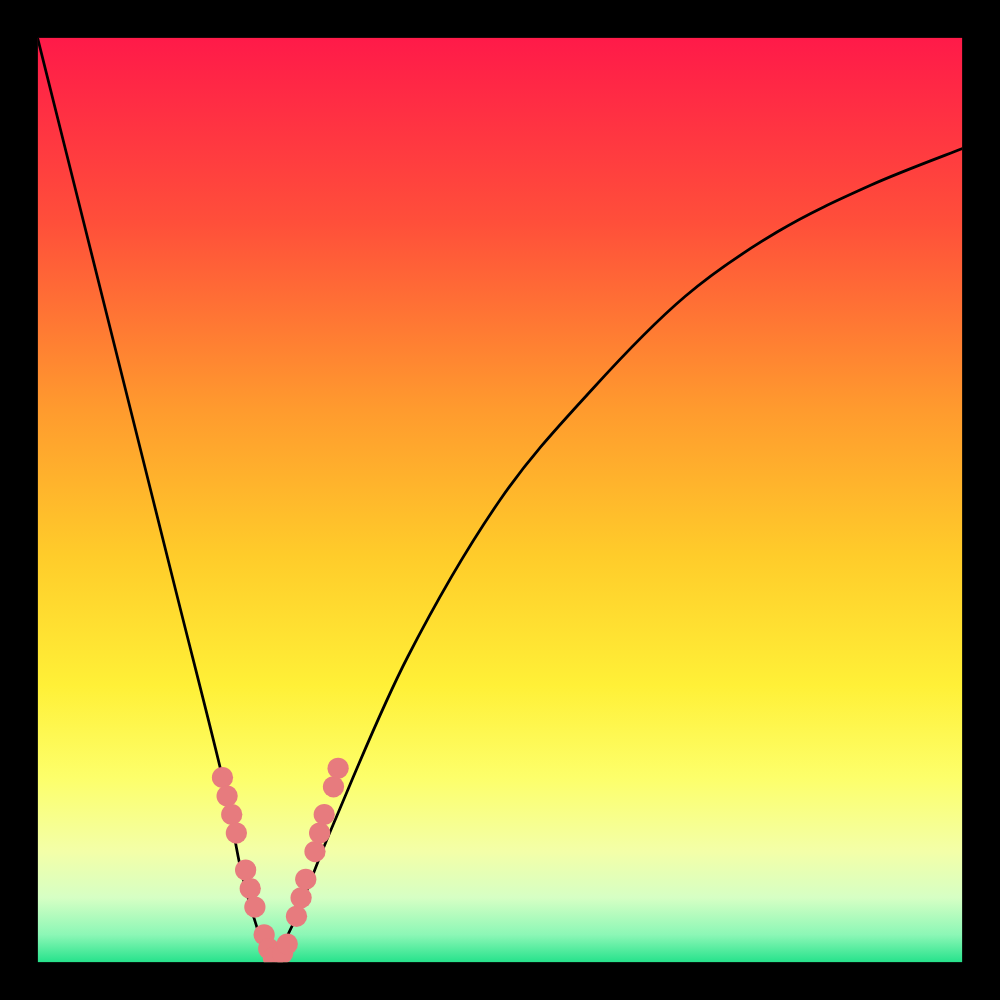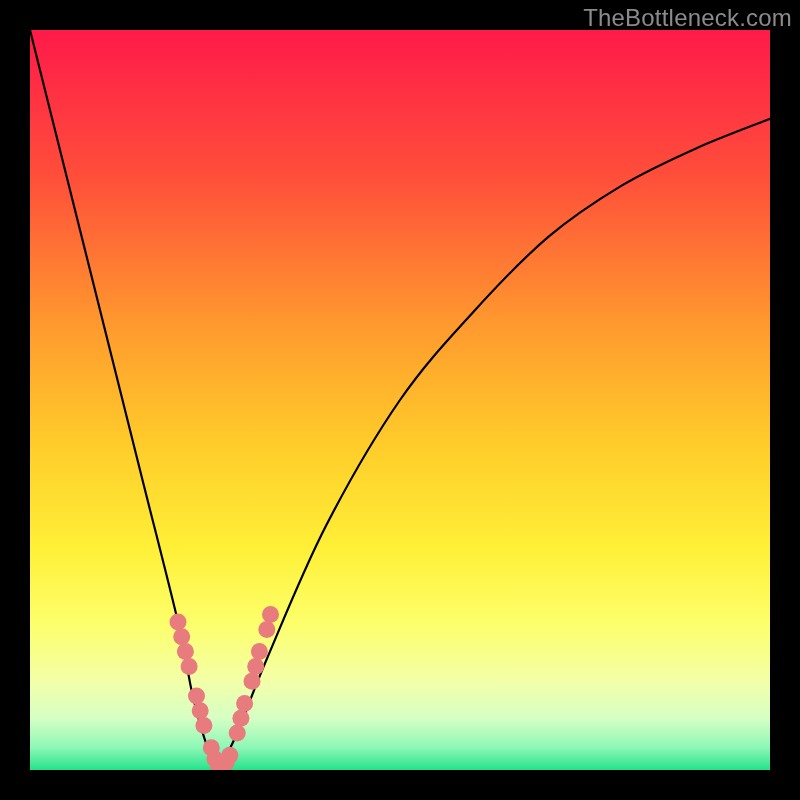--- a/index.html
+++ b/index.html
@@ -86,14 +86,13 @@
           <circle cx="210.89999999999998" cy="688.2" r="8.5" fill="#e77b7e"></circle>
           <circle cx="214.6" cy="673.4" r="8.5" fill="#e77b7e"></circle>
           <circle cx="222" cy="651.2" r="8.5" fill="#e77b7e"></circle>
           <circle cx="225.7" cy="636.4" r="8.5" fill="#e77b7e"></circle>
           <circle cx="229.4" cy="621.6" r="8.5" fill="#e77b7e"></circle>
           <circle cx="236.8" cy="599.4" r="8.5" fill="#e77b7e"></circle>
           <circle cx="240.5" cy="584.6" r="8.5" fill="#e77b7e"></circle>
         </g>
     </svg>
   </div>
-  <div class="watermark">TheBottleneck.com</div>
 </div>
 
 </body></html>

